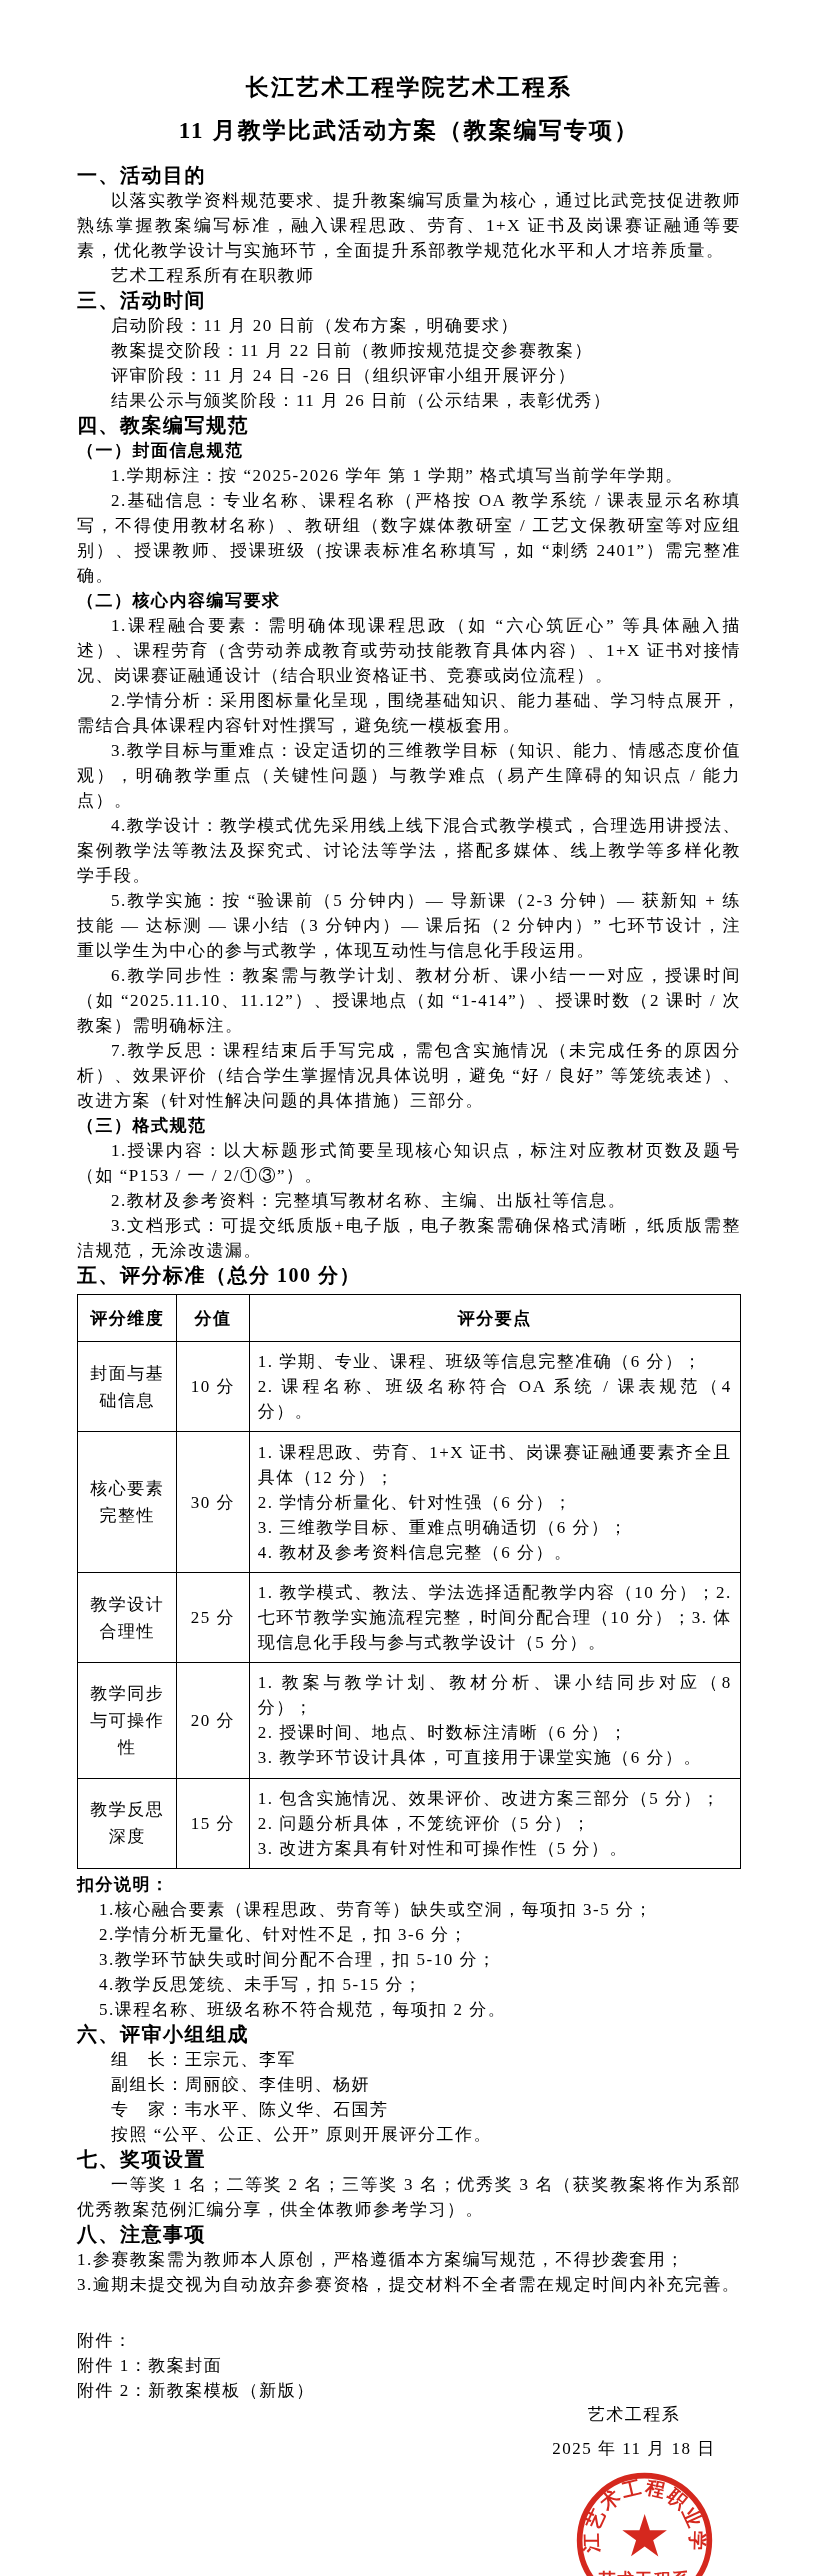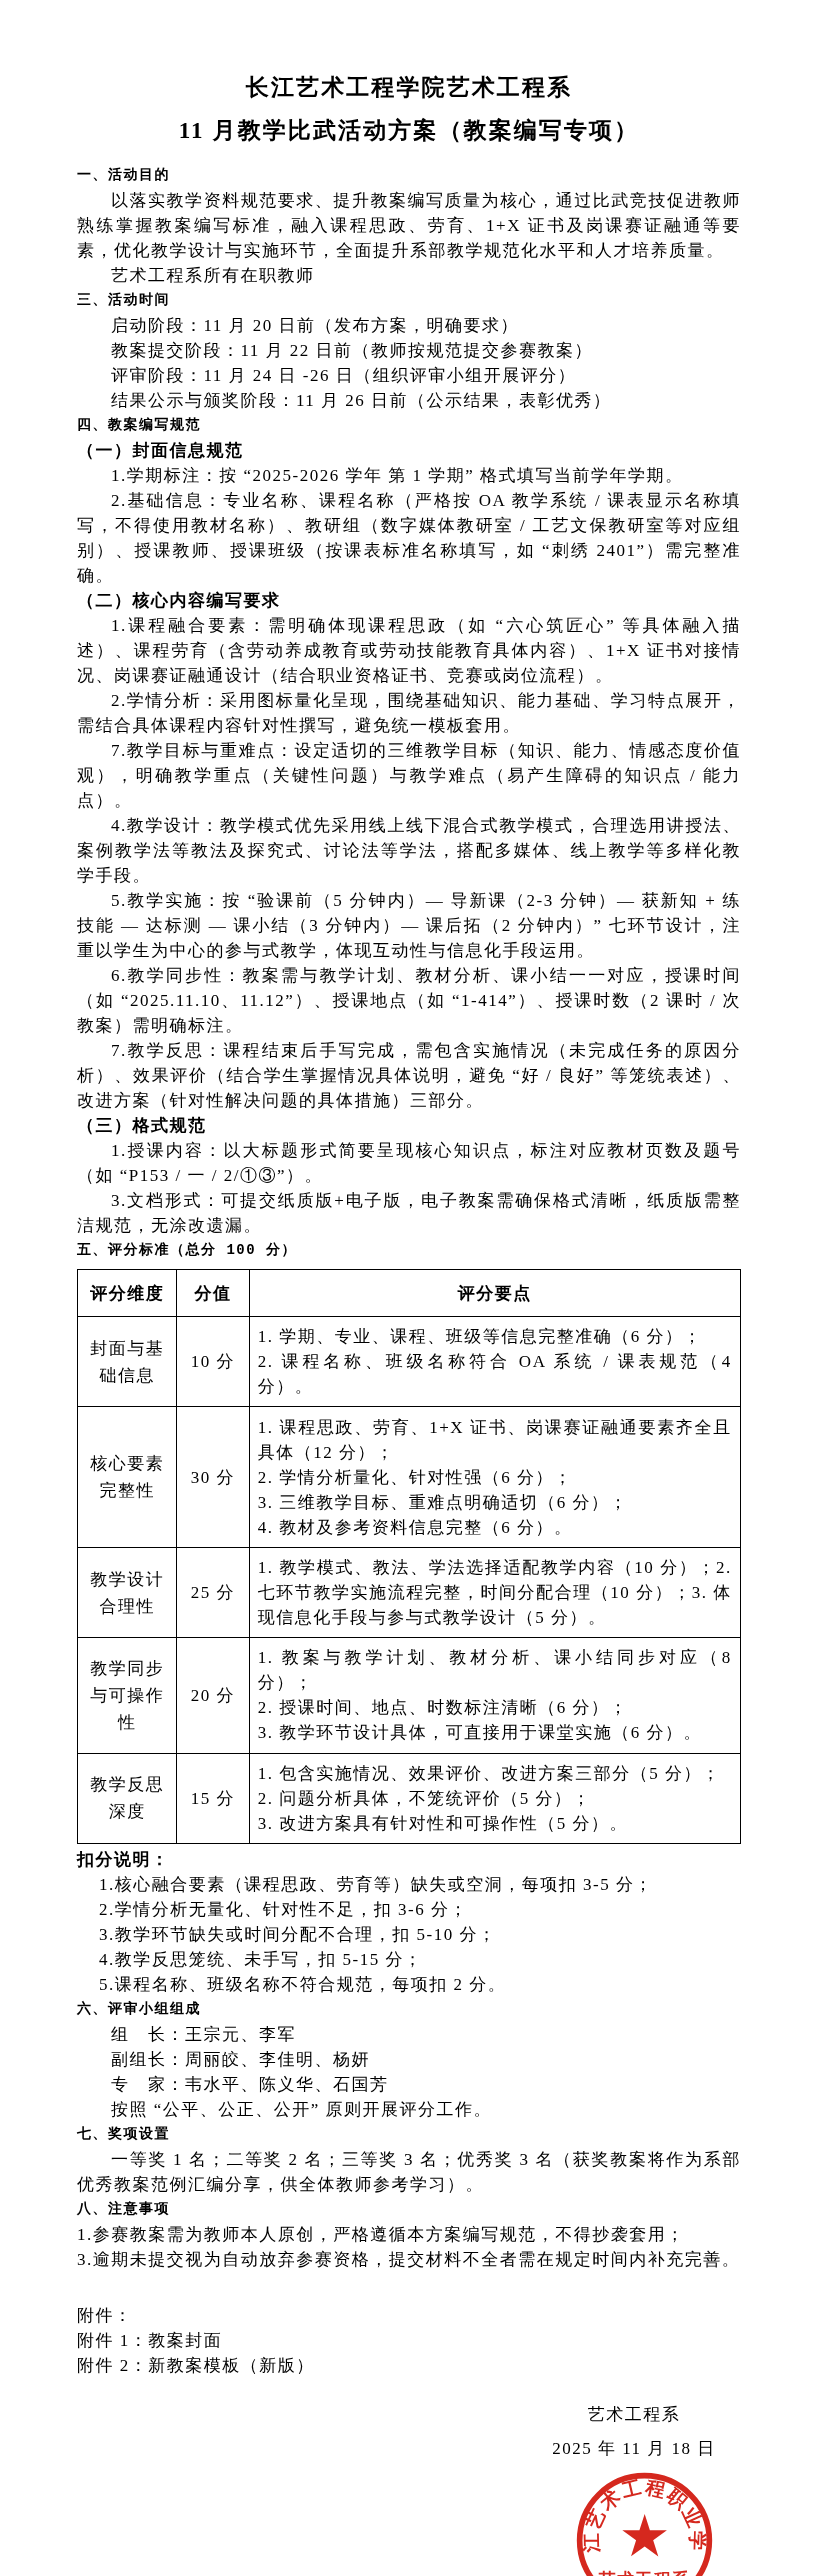--- a/index.html
+++ b/index.html
@@ -18,21 +18,21 @@
     line-height:25px;
     letter-spacing:1.5px;
   }
   .title1,.title2{
     text-align:center;
     font-weight:bold;
     font-size:23px;
     line-height:43px;
     letter-spacing:2.1px;
   }
-  .h1{font-weight:bold;font-size:14px;font-family:Liberation Mono, monospace;}
+  .h1{font-weight:bold;font-size:20px;}
   .h2{font-weight:bold;font-size:17px;}
   .p{text-indent:2em;text-align:justify;margin:0;}
   .pn{text-indent:0;text-align:justify;margin:0;}
   .pd{text-indent:1.3em;text-align:justify;margin:0;}
   .mt{margin-top:11.3px;}
   table.score-table{
     width:100%;
     border-collapse:collapse;
     margin:6.2px 0 3.1px 0;
   }
@@ -91,28 +91,29 @@
 
     <div class="h1">四、教案编写规范</div>
 
     <div class="h2">（一）封面信息规范</div>
     <p class="p">1.学期标注：按 “2025-2026 学年 第 1 学期” 格式填写当前学年学期。</p>
     <p class="p">2.基础信息：专业名称、课程名称（严格按 OA 教学系统 / 课表显示名称填写，不得使用教材名称）、教研组（数字媒体教研室 / 工艺文保教研室等对应组别）、授课教师、授课班级（按课表标准名称填写，如 “刺绣 2401”）需完整准确。</p>
 
     <div class="h2">（二）核心内容编写要求</div>
     <p class="p">1.课程融合要素：需明确体现课程思政（如 “六心筑匠心” 等具体融入描述）、课程劳育（含劳动养成教育或劳动技能教育具体内容）、1+X 证书对接情况、岗课赛证融通设计（结合职业资格证书、竞赛或岗位流程）。</p>
     <p class="p">2.学情分析：采用图标量化呈现，围绕基础知识、能力基础、学习特点展开，需结合具体课程内容针对性撰写，避免统一模板套用。</p>
-    <p class="p">7.教学目标与重难点：设定适切的三维教学目标（知识、能力、情感态度价值观），明确教学重点（关键性问题）与教学难点（易产生障碍的知识点 / 能力点）。</p>
+    <p class="p">3.教学目标与重难点：设定适切的三维教学目标（知识、能力、情感态度价值观），明确教学重点（关键性问题）与教学难点（易产生障碍的知识点 / 能力点）。</p>
     <p class="p">4.教学设计：教学模式优先采用线上线下混合式教学模式，合理选用讲授法、案例教学法等教法及探究式、讨论法等学法，搭配多媒体、线上教学等多样化教学手段。</p>
     <p class="p">5.教学实施：按 “验课前（5 分钟内）— 导新课（2-3 分钟）— 获新知 + 练技能 — 达标测 — 课小结（3 分钟内）— 课后拓（2 分钟内）” 七环节设计，注重以学生为中心的参与式教学，体现互动性与信息化手段运用。</p>
     <p class="p">6.教学同步性：教案需与教学计划、教材分析、课小结一一对应，授课时间（如 “2025.11.10、11.12”）、授课地点（如 “1-414”）、授课时数（2 课时 / 次教案）需明确标注。</p>
     <p class="p">7.教学反思：课程结束后手写完成，需包含实施情况（未完成任务的原因分析）、效果评价（结合学生掌握情况具体说明，避免 “好 / 良好” 等笼统表述）、改进方案（针对性解决问题的具体措施）三部分。</p>
 
     <div class="h2">（三）格式规范</div>
     <p class="p">1.授课内容：以大标题形式简要呈现核心知识点，标注对应教材页数及题号（如 “P153 / 一 / 2/①③”）。</p>
+    <p class="p">2.教材及参考资料：完整填写教材名称、主编、出版社等信息。</p>
     <p class="p">3.文档形式：可提交纸质版+电子版，电子教案需确保格式清晰，纸质版需整洁规范，无涂改遗漏。</p>
 
     <div class="h1">五、评分标准（总分 100 分）</div>
 
     <table class="score-table">
       <thead>
         <tr>
           <th>评分维度</th>
           <th>分值</th>
           <th>评分要点</th>

